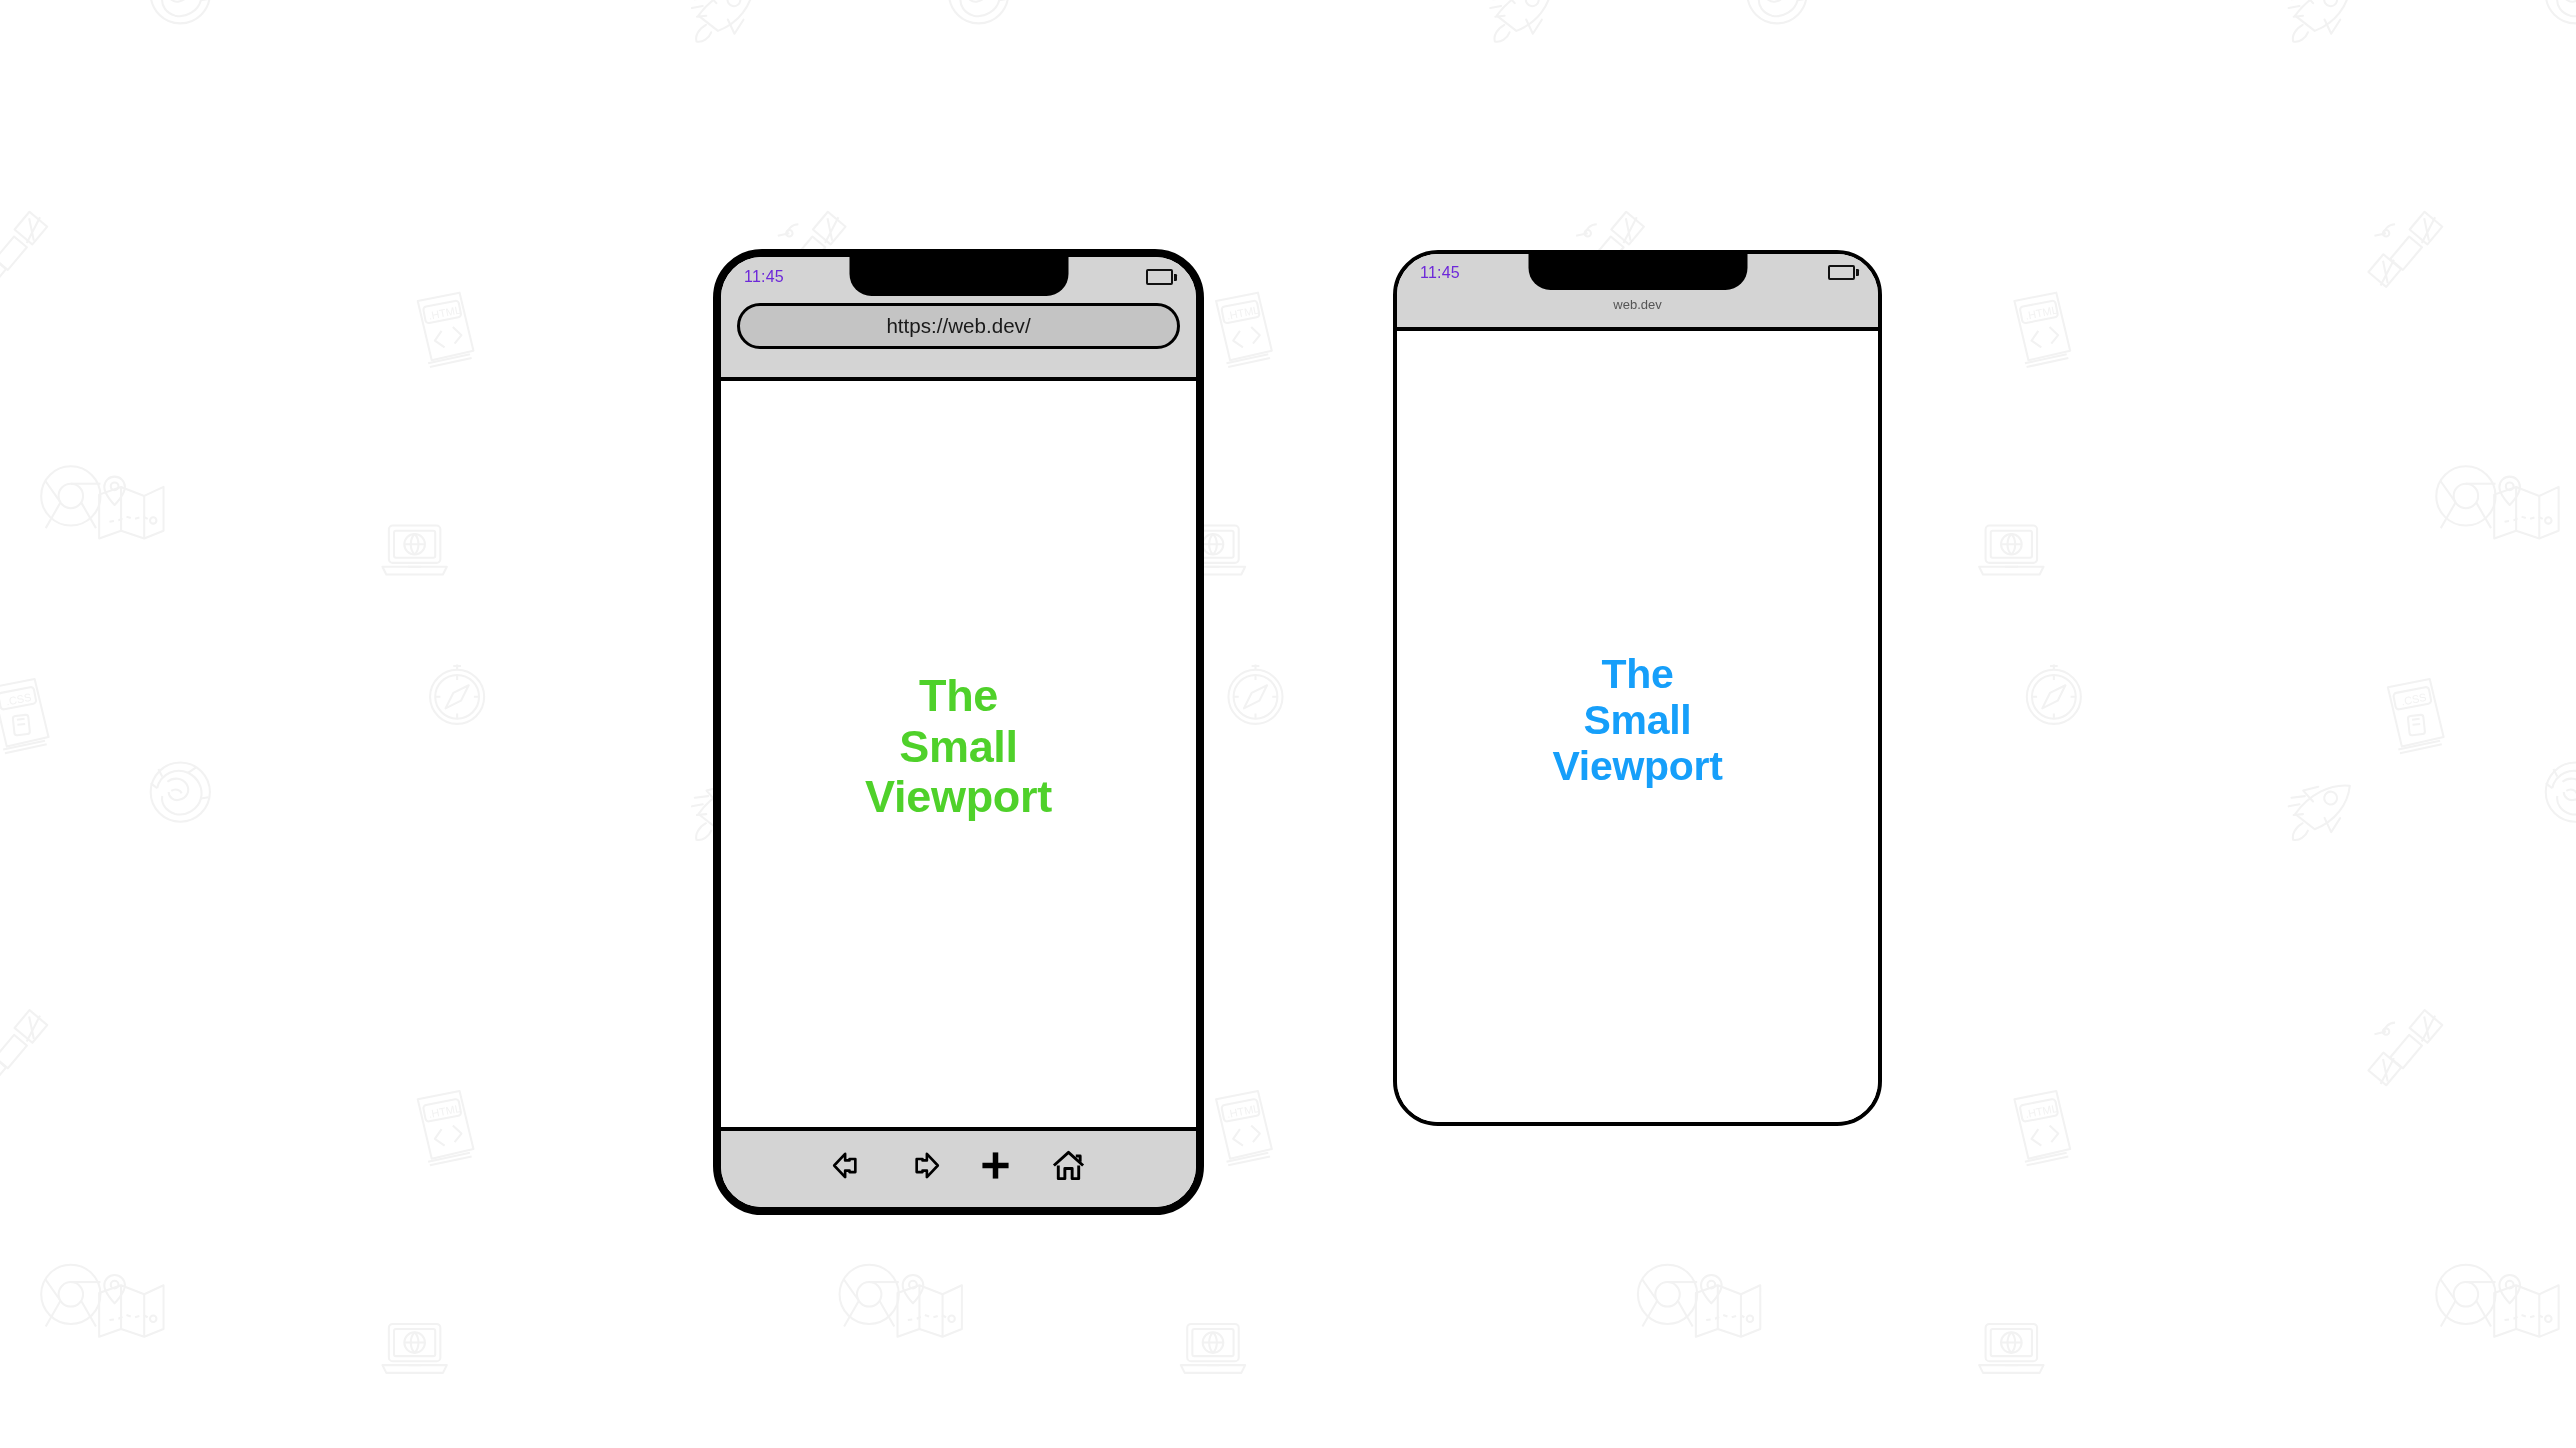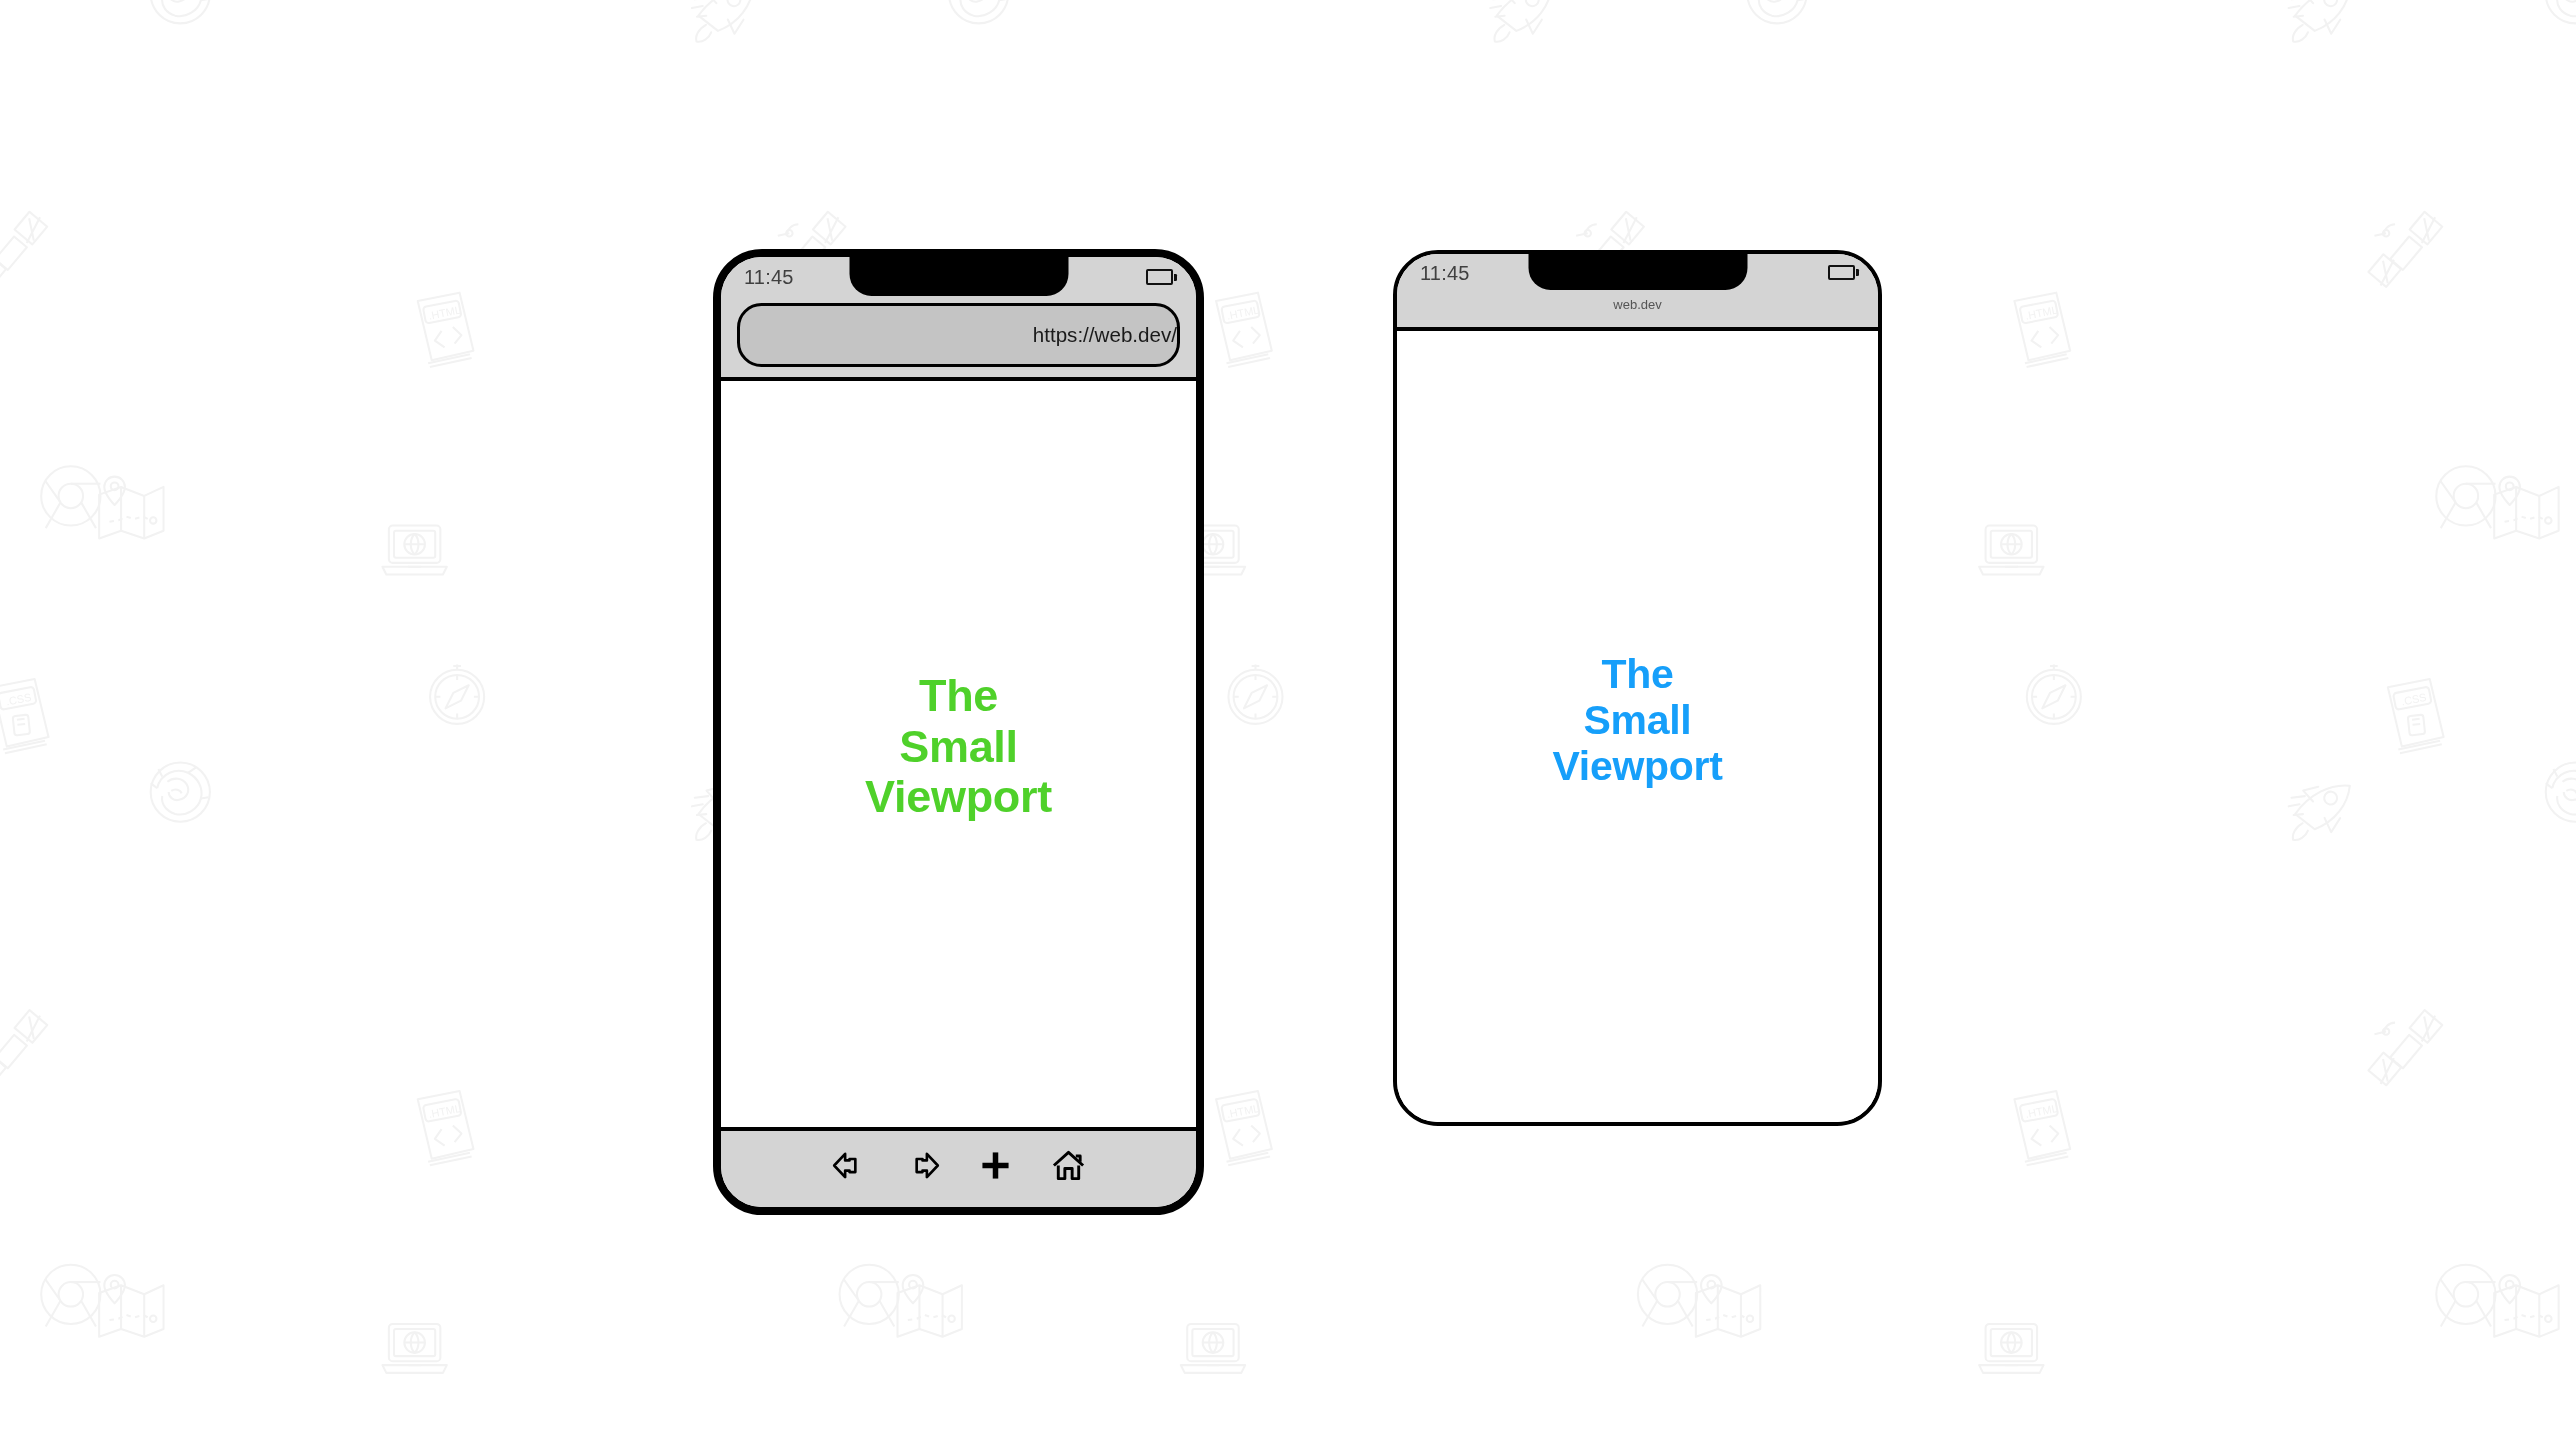--- a/index.html
+++ b/index.html
@@ -75,22 +75,22 @@
   .status-row {
     position: relative;
     height: 40px;
     display: flex;
     align-items: center;
     justify-content: space-between;
     padding: 0 19.3px 0 23px;
     box-sizing: border-box;
   }
   .status-time {
-    font-size: 20px;
-    color: #404040;
+    font-size: 16px;
+    color: #6d28d9;
     letter-spacing: 0.2px;
     line-height: 1;
     position: relative;
     z-index: 4;
   }
   .battery {
     position: relative;
     z-index: 4;
     display: flex;
     align-items: center;
@@ -114,27 +114,27 @@
     height: 7px;
     background: #111111;
     border-radius: 0 1.3px 1.3px 0;
     margin-left: 0.6px;
   }
 
   .urlbar-wrap {
     padding: 5.8px 16px 0 16px;
   }
   .urlbar {
-    height: 64px;
+    height: 46px;
     border: 3.9px solid #000000;
     border-radius: 24.5px;
     background: #c4c4c4;
     display: flex;
     align-items: center;
-    justify-content: flex-end;
+    justify-content: center;
     box-sizing: border-box;
   }
   .urlbar-text {
     font-size: 20.6px;
     color: #1a1a1a;
     line-height: 1;
   }
 
   .viewport {
     flex: 1 1 auto;

